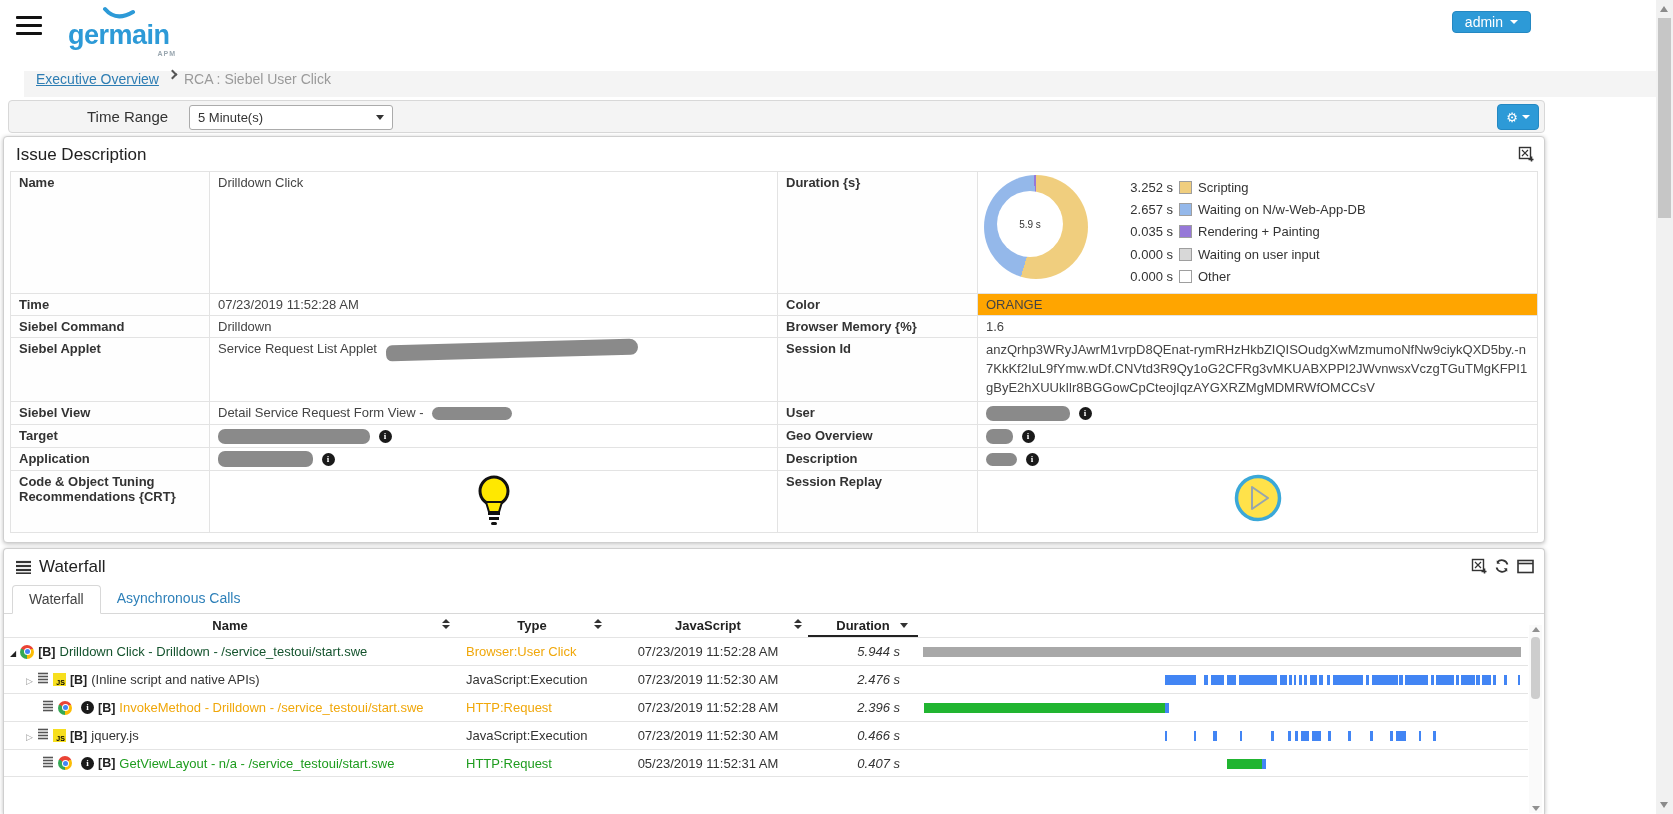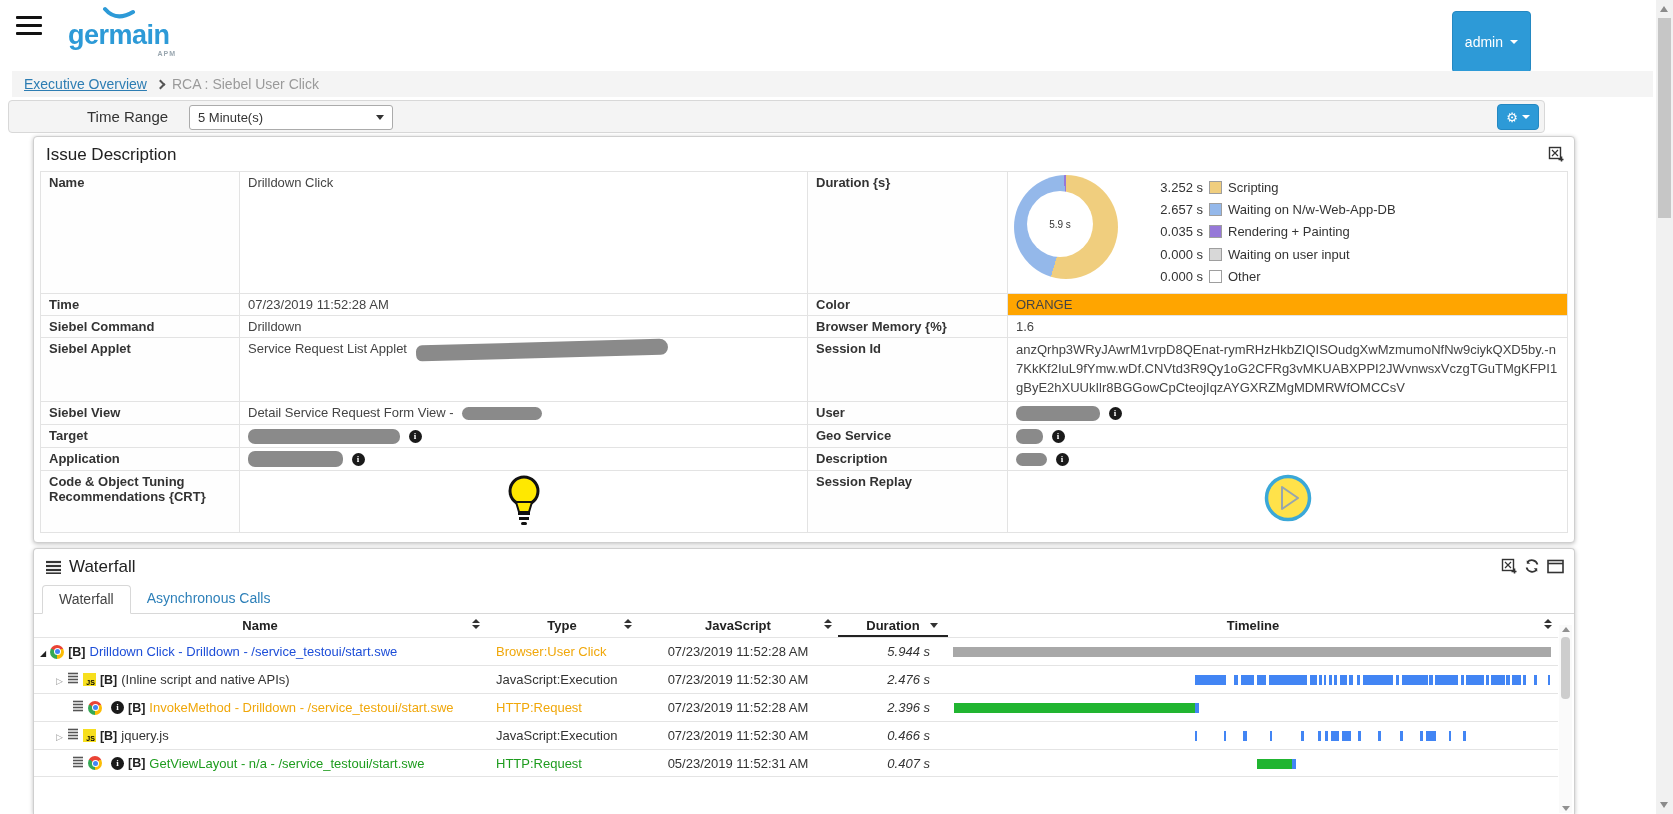--- a/index.html
+++ b/index.html
@@ -8,47 +8,47 @@
 
   
   .top-header { position:absolute; left:0; top:0; width:1656px; height:62px; background:#fff; }
   .hamburger { position:absolute; left:16px; top:16px; width:26px; height:20px; cursor:pointer; }
   .hamburger span { display:block; height:3px; background:#111; margin-bottom:5px; border-radius:1px; }
   .logo { position:absolute; left:68px; top:8px; width:110px; height:46px; cursor:pointer; }
   .logo-swoosh { position:absolute; left:34px; top:-2px; }
   .logo-text { position:absolute; left:0; top:12px; font-size:27px; font-weight:600; color:#2D9AD7; letter-spacing:-0.5px; }
   .logo-sub { position:absolute; right:2px; top:42px; font-size:7px; color:#9aa7b0; letter-spacing:1px; font-weight:bold; }
   .admin-btn { position:absolute; right:125px; top:11px; background:#2D9AD7; border:1px solid #2488c2; color:#fff;
-               font-size:14px; padding:22px 12px; border-radius:4px; cursor:pointer; display:flex; align-items:center; gap:7px;justify-content:center; }
+               font-size:14px; padding:2px 12px; border-radius:4px; cursor:pointer; display:flex; align-items:center; gap:7px;justify-content:center; }
   .caret-down-w { width:0; height:0; border-left:4px solid transparent; border-right:4px solid transparent; border-top:4px solid #fff; }
 
   
-  .breadcrumb { position:absolute; left:12px; top:71px; width:1641px; height:26px; background:#F4F4F4;
-                display:flex; align-items:center; padding-left:12px; font-size:14px; }
+  .breadcrumb { position:absolute; left:24px; top:71px; width:1641px; height:26px; background:#F4F4F4;
+                display:flex; padding-left:12px; font-size:14px; }
   .crumb-link { color:#2D7DB3; text-decoration:underline; cursor:pointer; }
   .crumb-sep { width:7px; height:7px; border-top:2px solid #555; border-right:2px solid #555;
                transform:rotate(45deg); margin:0 8px 0 10px; }
   .crumb-current { color:#9A9A9A; }
 
   
   .toolbar { position:absolute; left:8px; top:100px; width:1537px; height:33px; background:#F4F4F4;
              border:1px solid #D8D8D8; border-radius:4px; }
   .tr-label { position:absolute; left:78px; top:7px; font-size:15px; color:#333; }
   .tr-select { position:absolute; left:180px; top:4px; width:204px; height:25px; background:#fff;
                border:1px solid #ABABAB; border-radius:3px; font-size:13px; color:#333;
                display:flex; align-items:center; padding:0 8px; cursor:pointer; }
   .tr-select .sel-caret { margin-left:auto; width:0; height:0; border-left:4px solid transparent;
                border-right:4px solid transparent; border-top:5px solid #333; }
   .gear-btn { position:absolute; right:5px; top:3px; width:42px; height:26px; background:#2D9AD7;
               border:1px solid #2488c2; border-radius:4px; color:#fff; display:flex; align-items:center;
               justify-content:center; gap:4px; font-size:13px; cursor:pointer; }
 
   
   .panel { position:absolute; background:#fff; border:1px solid #CFCFCF; border-radius:4px;
-           box-shadow:0 1px 4px rgba(0,0,0,0.25);margin-left:30px; }
+           box-shadow:0 1px 4px rgba(0,0,0,0.25); }
   #issue-panel { left:3px; top:136px; width:1542px; height:407px; }
   #waterfall-panel { left:3px; top:548px; width:1542px; height:266px; border-bottom:none; border-radius:4px 4px 0 0; }
   .panel-title { font-size:17px; color:#222; padding:8px 12px 6px 12px; display:flex; align-items:center; gap:8px; }
   .panel-icons { position:absolute; right:10px; top:9px; display:flex; gap:7px; align-items:center; }
   .panel-icons svg { cursor:pointer; }
 
   
   .issue-table { width:calc(100% - 12px); margin:0 6px; border-collapse:collapse; table-layout:fixed; font-size:13px; }
   .issue-table td { border:1px solid #E3E3E3; vertical-align:top; padding:3px 8px; }
   .issue-table td.lab { font-weight:bold; color:#333; background:#FEFEFE; }
@@ -258,21 +258,21 @@
         <span class="redact user"></span>
         <span class="ico-info">i</span>
       </td>
     </tr>
     <tr style="height:22px">
       <td class="lab">Target</td>
       <td class="val">
         <span class="redact target"></span>
         <span class="ico-info">i</span>
       </td>
-      <td class="lab">Geo Service</td>
+      <td class="lab">Geo Overview</td>
       <td class="val">
         <span class="redact geo"></span>
         <span class="ico-info">i</span>
       </td>
     </tr>
     <tr style="height:23px">
       <td class="lab">Application</td>
       <td class="val">
         <span class="redact app"></span>
         <span class="ico-info">i</span>
@@ -360,36 +360,29 @@
       <span>JavaScript</span>
       <span class="sort-both">
           <div class="t-up"></div>
           <div class="t-dn"></div>
         </span>
     </div>
     <div class="wf-hcell sorted">
       <span>Duration</span>
       <span class="sort-desc"></span>
     </div>
-    <div class="wf-hcell">
-      <span>Timeline</span>
-      <span class="sort-both">
-          <div class="t-up"></div>
-          <div class="t-dn"></div>
-        </span>
-    </div>
   </div>
 
   <div id="wf-rows">
   <div class="wf-row">
     <div class="wf-cell wf-name" style="padding-left: 6px;">
           <span class="caret-exp"></span>
           <span class="ico-chrome"></span>
           <span class="wf-badge">[B]</span>
-          <span style="color: #1d4ed8;">Drilldown Click - Drilldown - /service_testoui/start.swe</span>
+          <span style="color: #14532d;">Drilldown Click - Drilldown - /service_testoui/start.swe</span>
         </div>
     <div class="wf-cell wf-type" style="color: rgb(240, 167, 10);">Browser:User Click</div>
     <div class="wf-cell wf-ts">07/23/2019 11:52:28 AM</div>
     <div class="wf-cell wf-dur">5.944 s</div>
     <div class="wf-cell wf-timeline">
           <div class="seg" style="left: 0.2%; width: 99.3%; background: rgb(168, 168, 168);"></div>
         </div>
   </div>
 
   <div class="wf-row">

